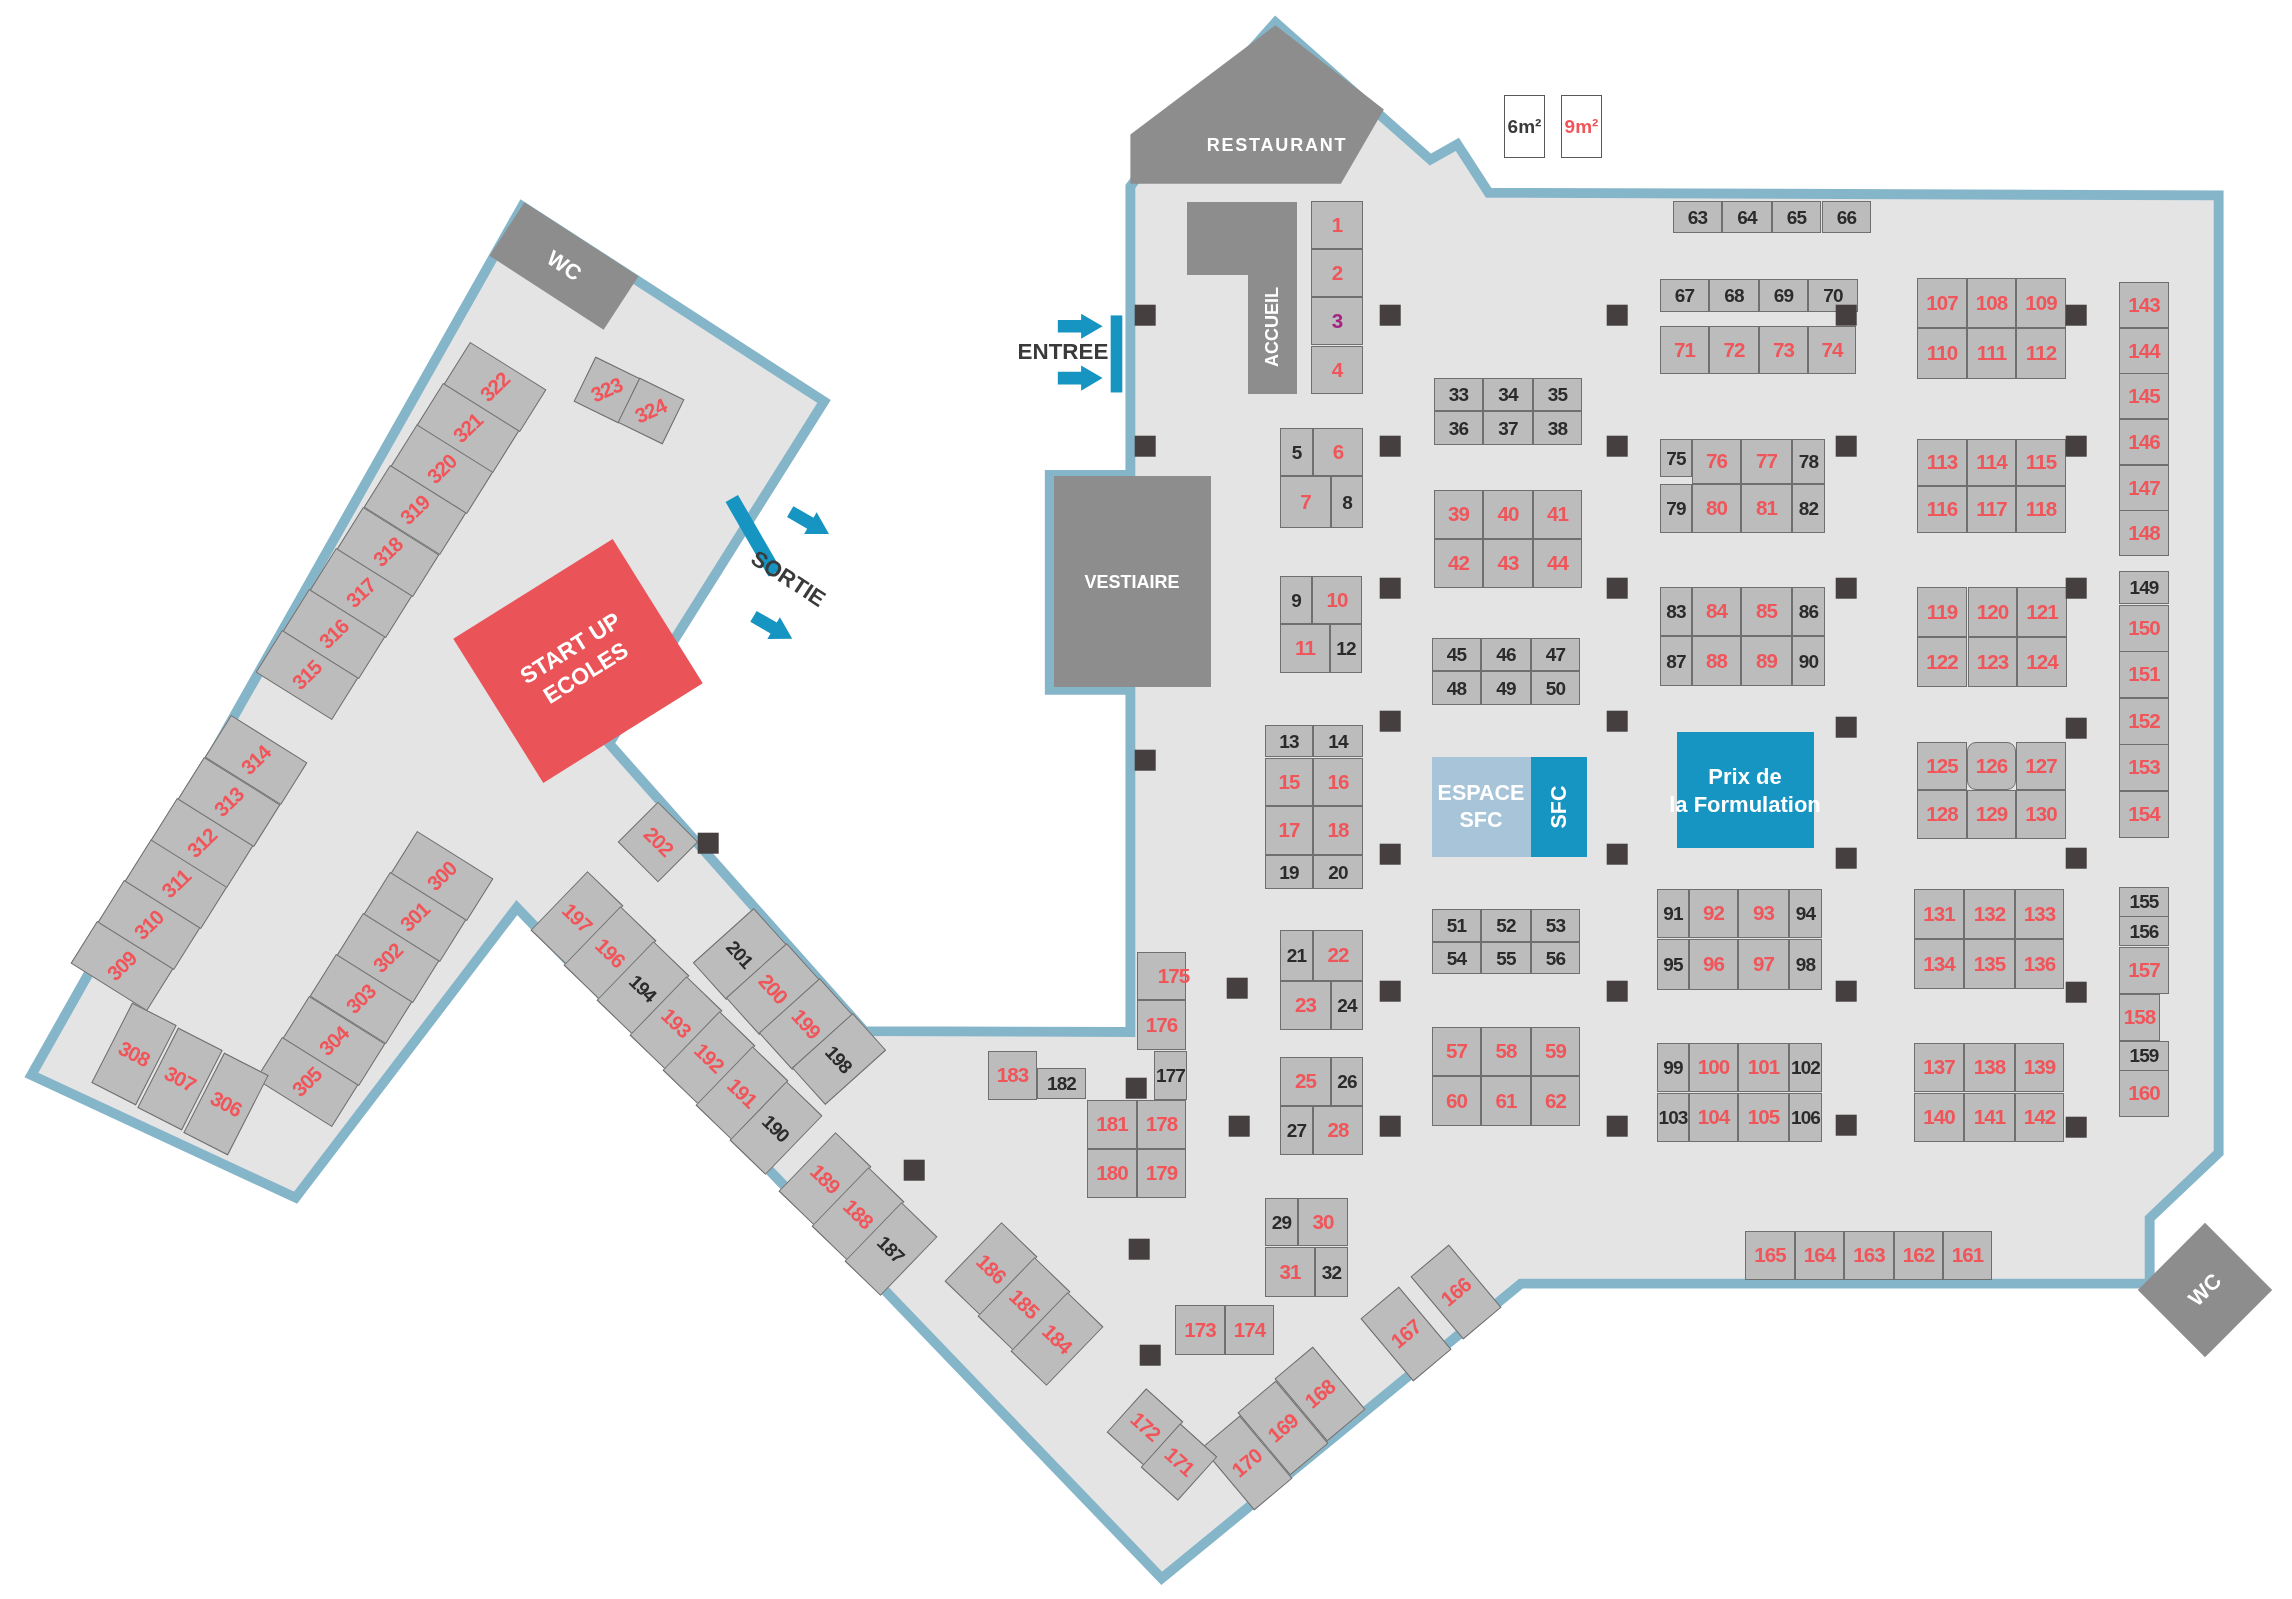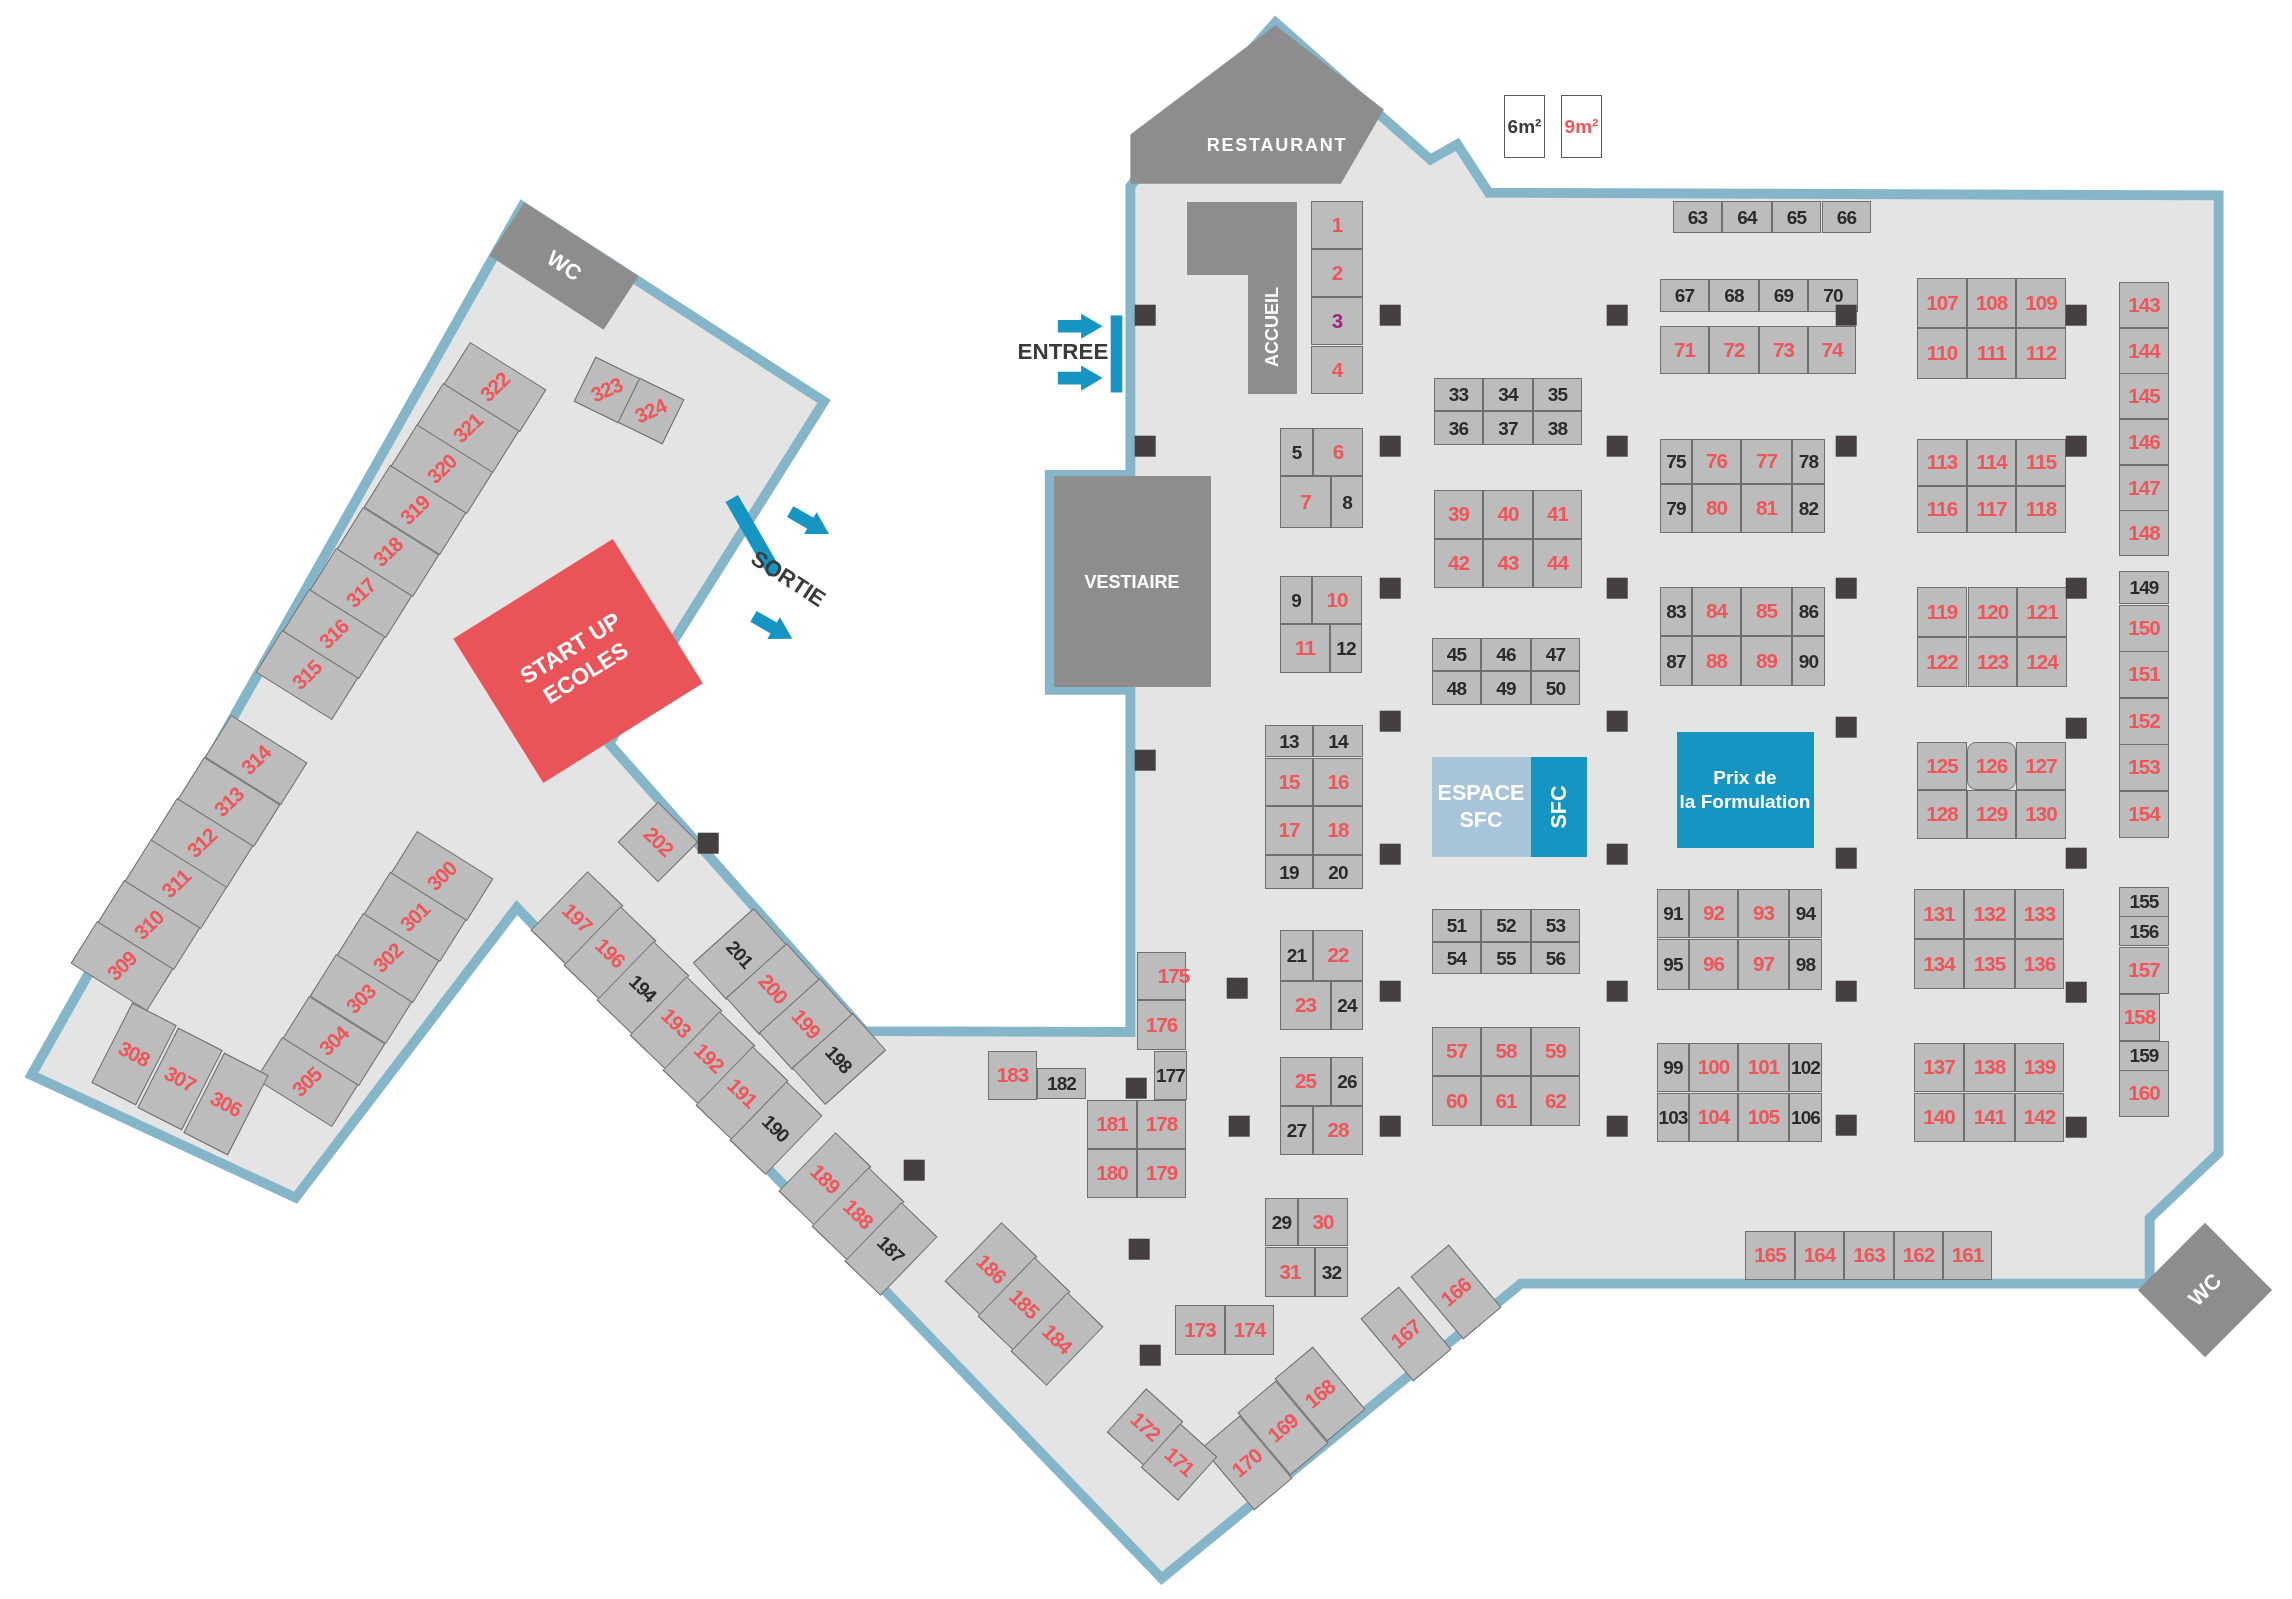--- a/index.html
+++ b/index.html
@@ -92,21 +92,21 @@
       <div class="area red" style="left: 578px; top: 661px; width: 170px; height: 188px; transform: translate(-50%, -50%) rotate(58deg);">
         <span class="lbl" style="font-size: 23px; transform: rotate(-90deg);">START UP
 ECOLES</span>
       </div>
       <div class="area lightblue" style="left: 1432px; top: 757px; width: 99px; height: 100px;"></div>
       <div class="flabel" style="left: 1481px; top: 807px; color: rgb(255, 255, 255); font-size: 21.5px; white-space: pre-line; text-align: center; line-height: 1.25; transform: translate(-50%, -50%);">ESPACE
 SFC</div>
       <div class="area blue" style="left: 1531px; top: 757px; width: 56px; height: 100px;"></div>
       <div class="flabel" style="left: 1559px; top: 807px; color: rgb(255, 255, 255); font-size: 21.5px; white-space: pre-line; text-align: center; line-height: 1.25; transform: translate(-50%, -50%) rotate(-90deg);">SFC</div>
       <div class="area blue" style="left: 1677px; top: 732px; width: 137px; height: 116px;"></div>
-      <div class="flabel" style="left: 1745px; top: 790px; color: rgb(255, 255, 255); font-size: 19px; white-space: pre-line; text-align: center; line-height: 1.25; transform: translate(-50%, -50%);">Prix de
+      <div class="flabel" style="left: 1745px; top: 790px; color: rgb(255, 255, 255); font-size: 22px; white-space: pre-line; text-align: center; line-height: 1.25; transform: translate(-50%, -50%);">Prix de
 la Formulation</div>
     </div>
   <div id="booths-layer">
       <div class="booth" style="width: 52px; height: 48px; left: 1311px; top: 201px;">
         <span class="s9">1</span>
       </div>
       <div class="booth" style="width: 52px; height: 48px; left: 1311px; top: 249px;">
         <span class="s9">2</span>
       </div>
       <div class="booth" style="width: 52px; height: 48px; left: 1311px; top: 297px;">
@@ -318,21 +318,21 @@
       </div>
       <div class="booth" style="width: 50px; height: 48px; left: 1709px; top: 326px;">
         <span class="s9">72</span>
       </div>
       <div class="booth" style="width: 49px; height: 48px; left: 1759px; top: 326px;">
         <span class="s9">73</span>
       </div>
       <div class="booth" style="width: 48px; height: 48px; left: 1808px; top: 326px;">
         <span class="s9">74</span>
       </div>
-      <div class="booth" style="width: 32px; height: 45px; left: 1660px; top: 439px;">
+      <div class="booth" style="width: 32px; height: 38px; left: 1660px; top: 439px;">
         <span class="s6">75</span>
       </div>
       <div class="booth" style="width: 49px; height: 45px; left: 1692px; top: 439px;">
         <span class="s9">76</span>
       </div>
       <div class="booth" style="width: 51px; height: 45px; left: 1741px; top: 439px;">
         <span class="s9">77</span>
       </div>
       <div class="booth" style="width: 33px; height: 45px; left: 1792px; top: 439px;">
         <span class="s6">78</span>

